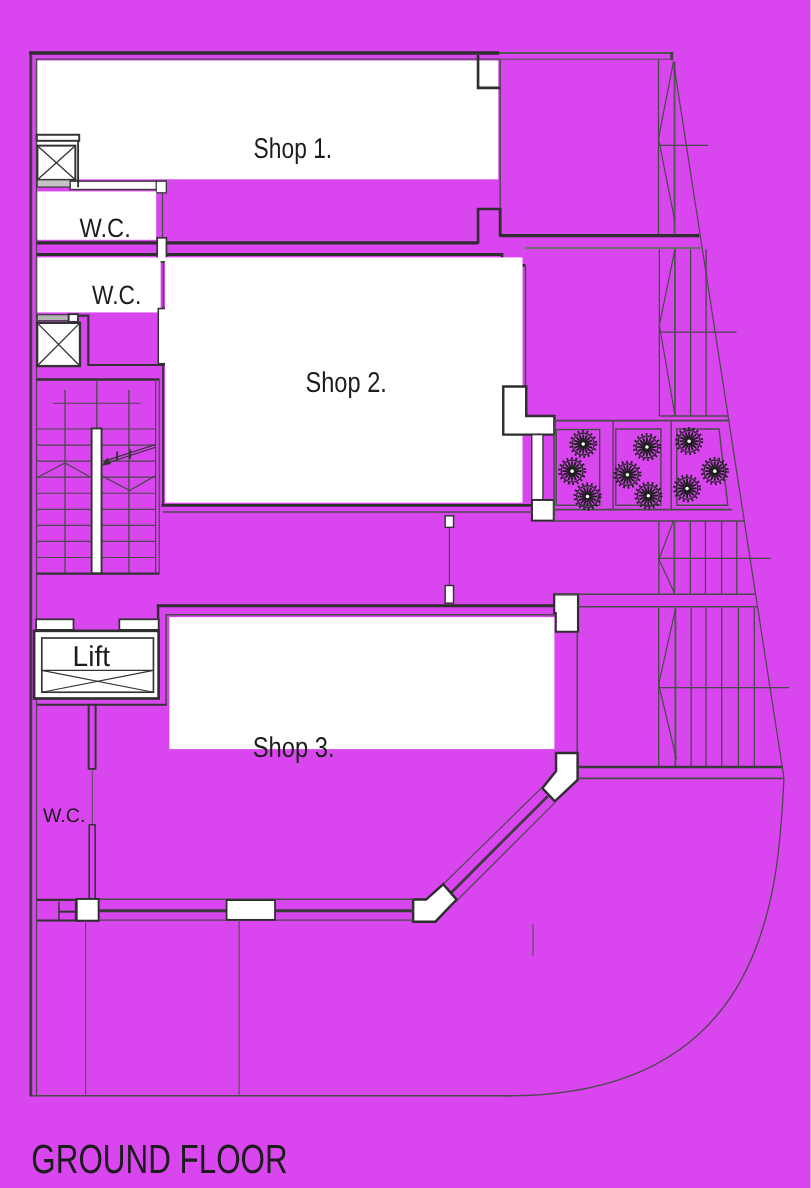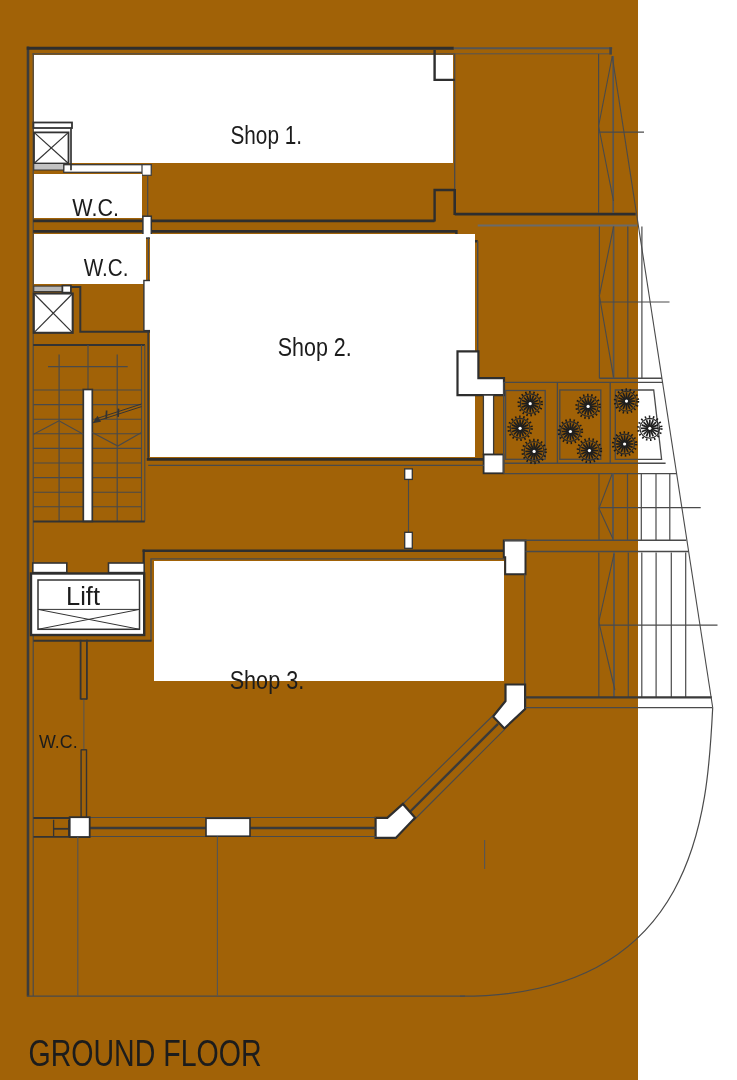--- a/index.html
+++ b/index.html
@@ -1,16 +1,16 @@
 <!DOCTYPE html>
 <html><head>
 <meta charset="utf-8">
 <style>
 html,body{margin:0;padding:0;background:#ffffff;}
-#plan{width:638px;height:1080px;position:relative;background:#a16207;}
+#plan{width:737px;height:1080px;position:relative;background:#d946ef;}
 svg{display:block;}
 text{font-family:"Liberation Sans",sans-serif;fill:#1c1c1c;}
 </style>
 </head>
 <body>
 
 <div id="plan">
 <svg width="737" height="1080" viewBox="0 0 737 1080" fill="none" stroke-linecap="butt">
 <defs>
 

